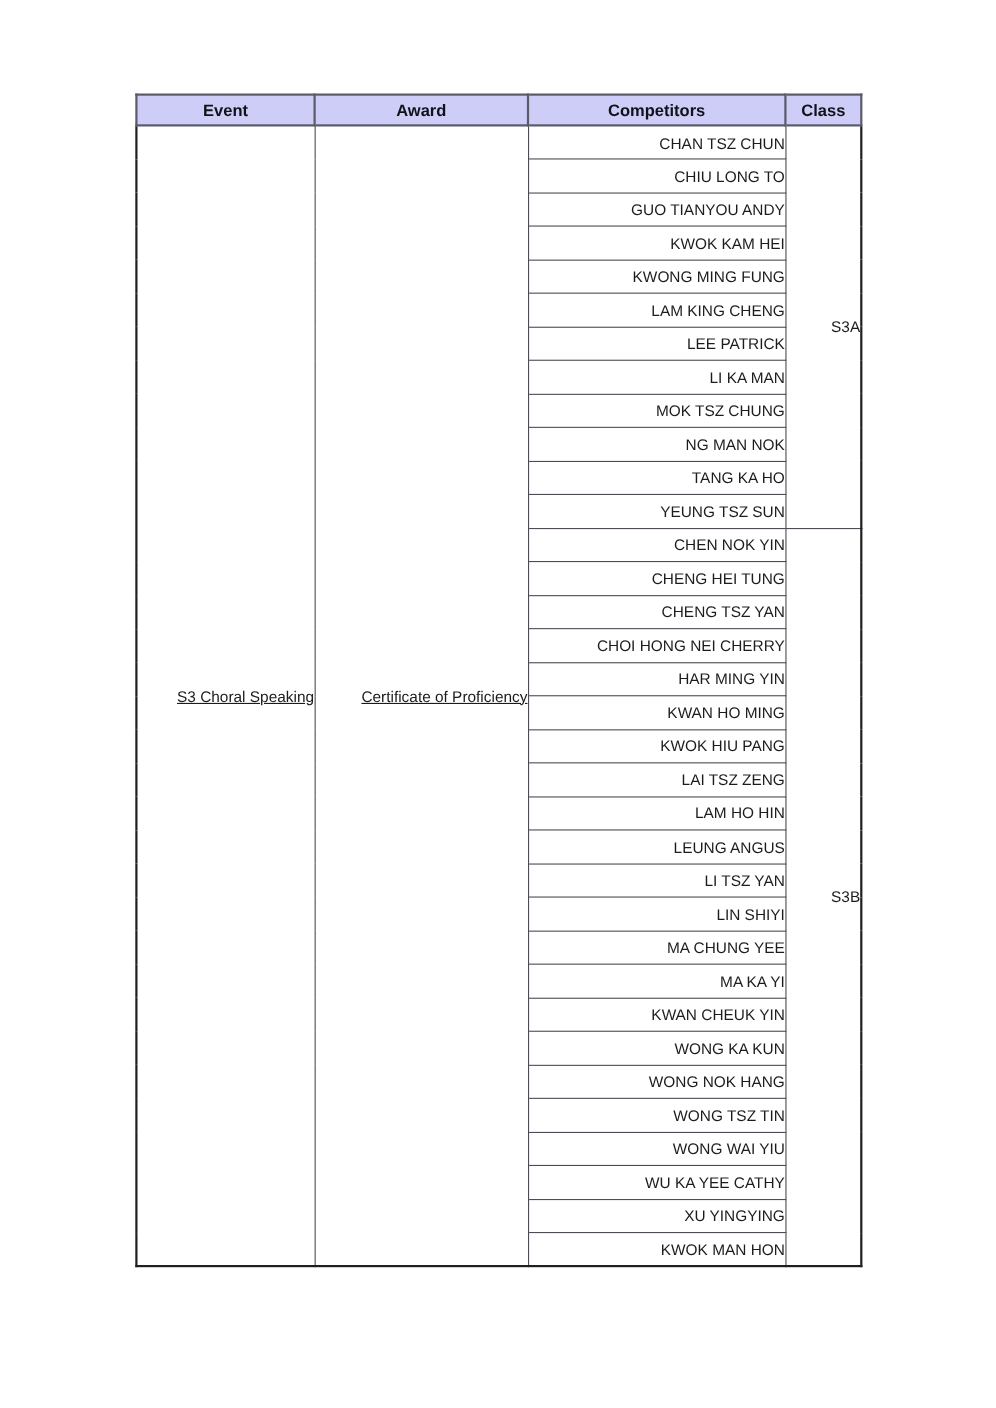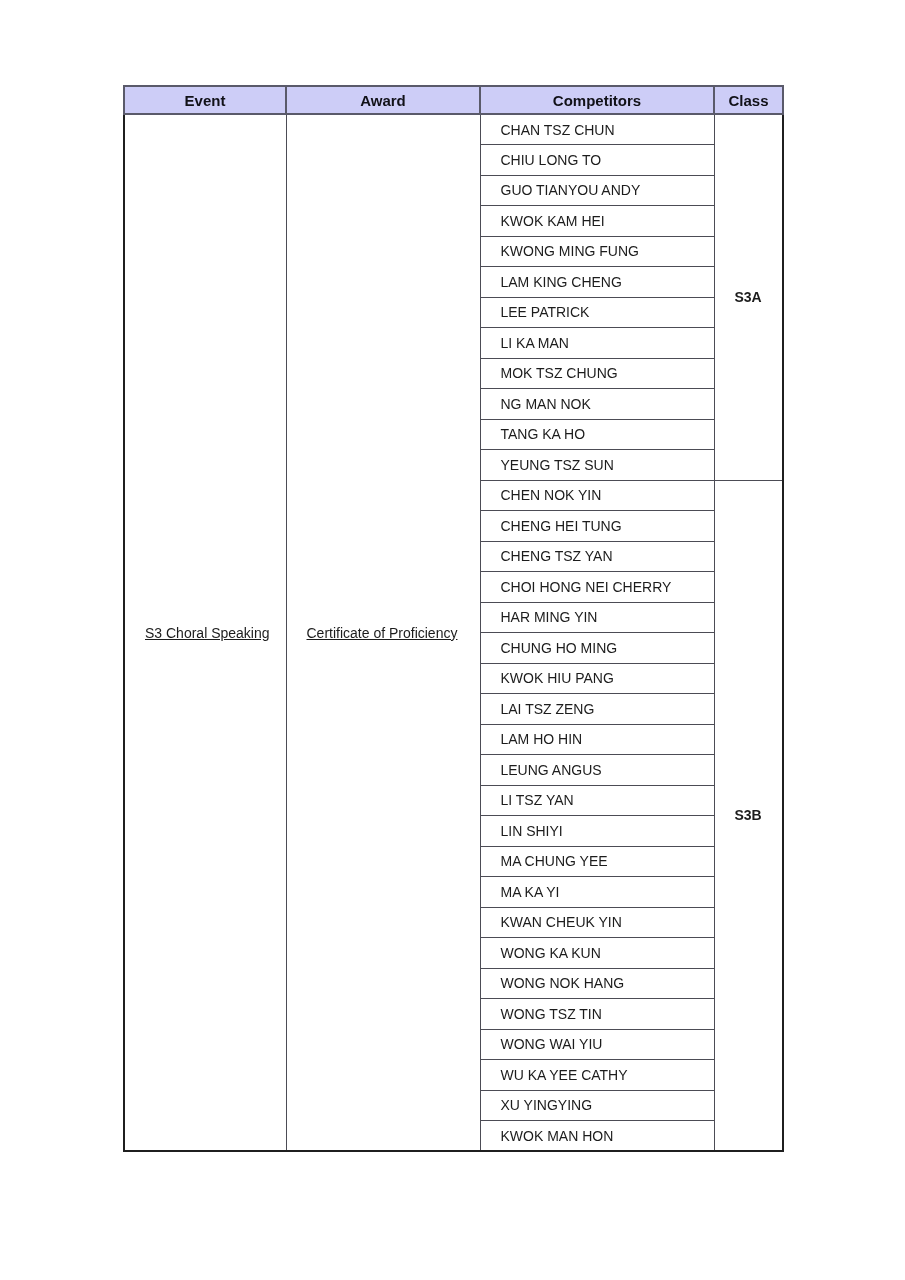--- a/index.html
+++ b/index.html
@@ -36,30 +36,30 @@
     font-size: 15px;
     font-weight: bold;
     color: var(--header-text);
     text-align: center;
     vertical-align: middle;
   }
   table.awards td {
     border: 1.5px solid var(--inner-border);
     font-size: 14px;
     color: var(--body-text);
-    text-align: left;
+    text-align: right;
     vertical-align: middle;
     background: #ffffff;
     overflow: hidden;
     white-space: nowrap;
     padding-left: 20px;
   }
   table.awards tbody tr { height: 30.5px; }
   td.event-cell, td.award-cell { font-size: 15px; text-decoration: underline; }
-  td.class-cell { font-size: 14px; font-weight: bold; }
+  td.class-cell { font-size: 14px; }
 </style>
 </head>
 <body>
 
 <div class="page">
   <table class="awards">
     <colgroup>
       <col style="width:162px">
       <col style="width:194px">
       <col style="width:234px">
@@ -123,21 +123,21 @@
         <tr>
           <td class="name-cell">CHENG TSZ YAN</td>
         </tr>
         <tr>
           <td class="name-cell">CHOI HONG NEI CHERRY</td>
         </tr>
         <tr>
           <td class="name-cell">HAR MING YIN</td>
         </tr>
         <tr>
-          <td class="name-cell">CHUNG HO MING</td>
+          <td class="name-cell">KWAN HO MING</td>
         </tr>
         <tr>
           <td class="name-cell">KWOK HIU PANG</td>
         </tr>
         <tr>
           <td class="name-cell">LAI TSZ ZENG</td>
         </tr>
         <tr>
           <td class="name-cell">LAM HO HIN</td>
         </tr>

